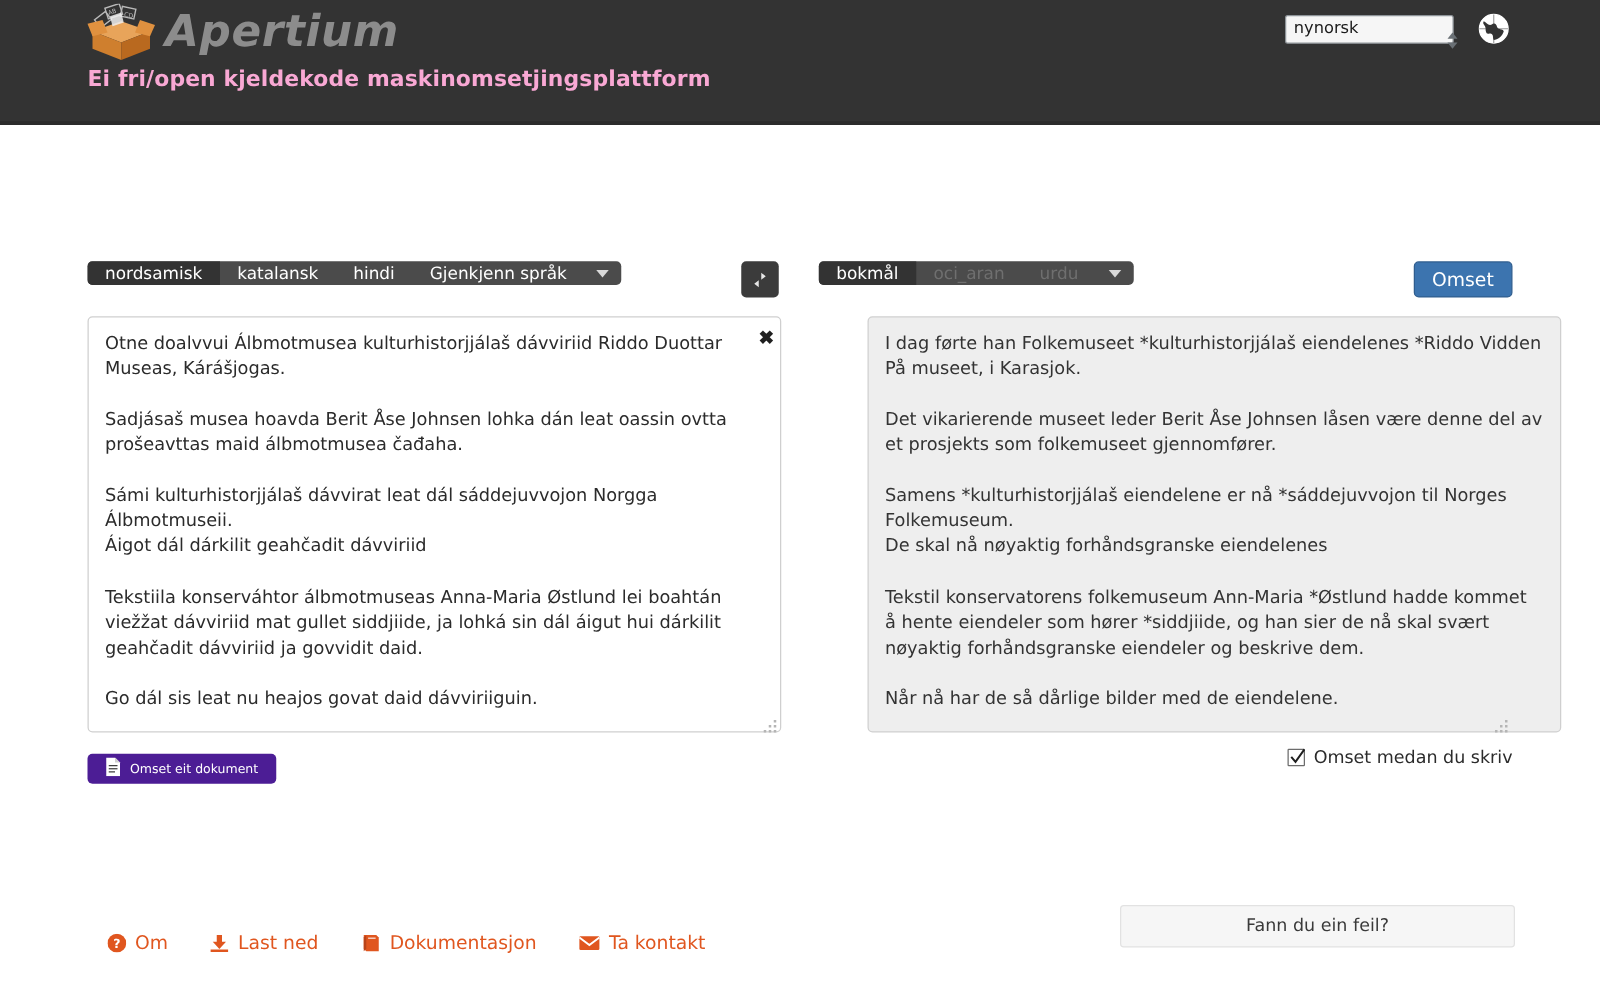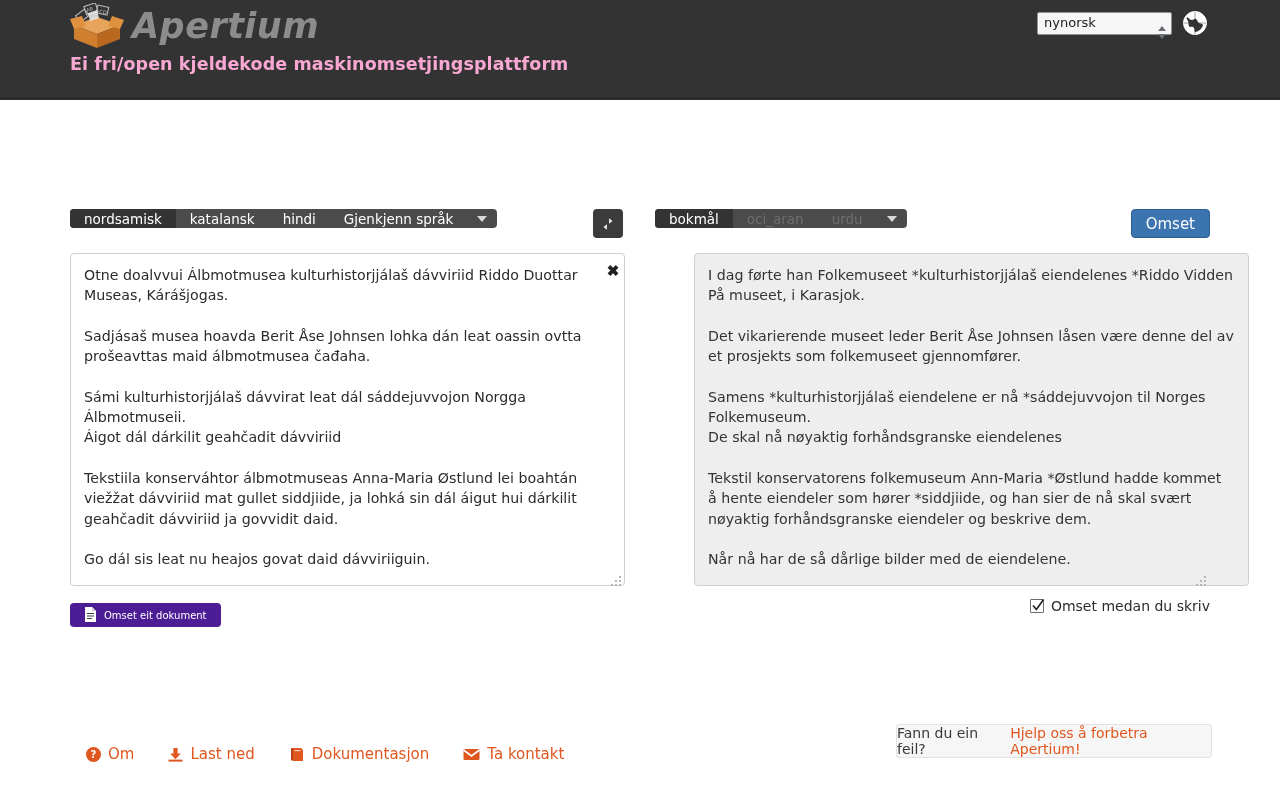--- a/index.html
+++ b/index.html
@@ -31,21 +31,21 @@
     line-height: 46px;
   }
   .tagline {
     position: absolute; left: 70px; top: 54px;
     color: #f9a8d4; font-size: 17.5px; font-weight: bold;
     letter-spacing: .1px;
   }
 
   .lang-select-wrap {
     position: absolute; right: 72px; top: 10px;
-    display: flex; align-items: center; gap: 10px;
+    display: flex; align-items: center; gap: 19px;
   }
   .lang-select {
     -webkit-appearance: none; appearance: none;
     width: 135px; height: 23px;
     background: #f6f6f6;
     border: 1px solid #8d9398;
     border-radius: 2px;
     color: #1b1b1b; font-size: 13px;
     font-family: "DejaVu Sans", "Liberation Sans", sans-serif;
     padding: 0 22px 1px 6px;
@@ -370,14 +370,13 @@
         <path d="M0.5 2 8.5 8 16.5 2" fill="none" stroke="#ffffff" stroke-width="1.6"></path>
       </svg>
     </span>
     <span>Ta kontakt</span>
   </a>
 
 </div>
 
 <div class="feedback">
   <span>Fann du ein feil?</span>
-  <a>Hjelp oss å forbetra Apertium!</a>
 </div>
 
 </body></html>

